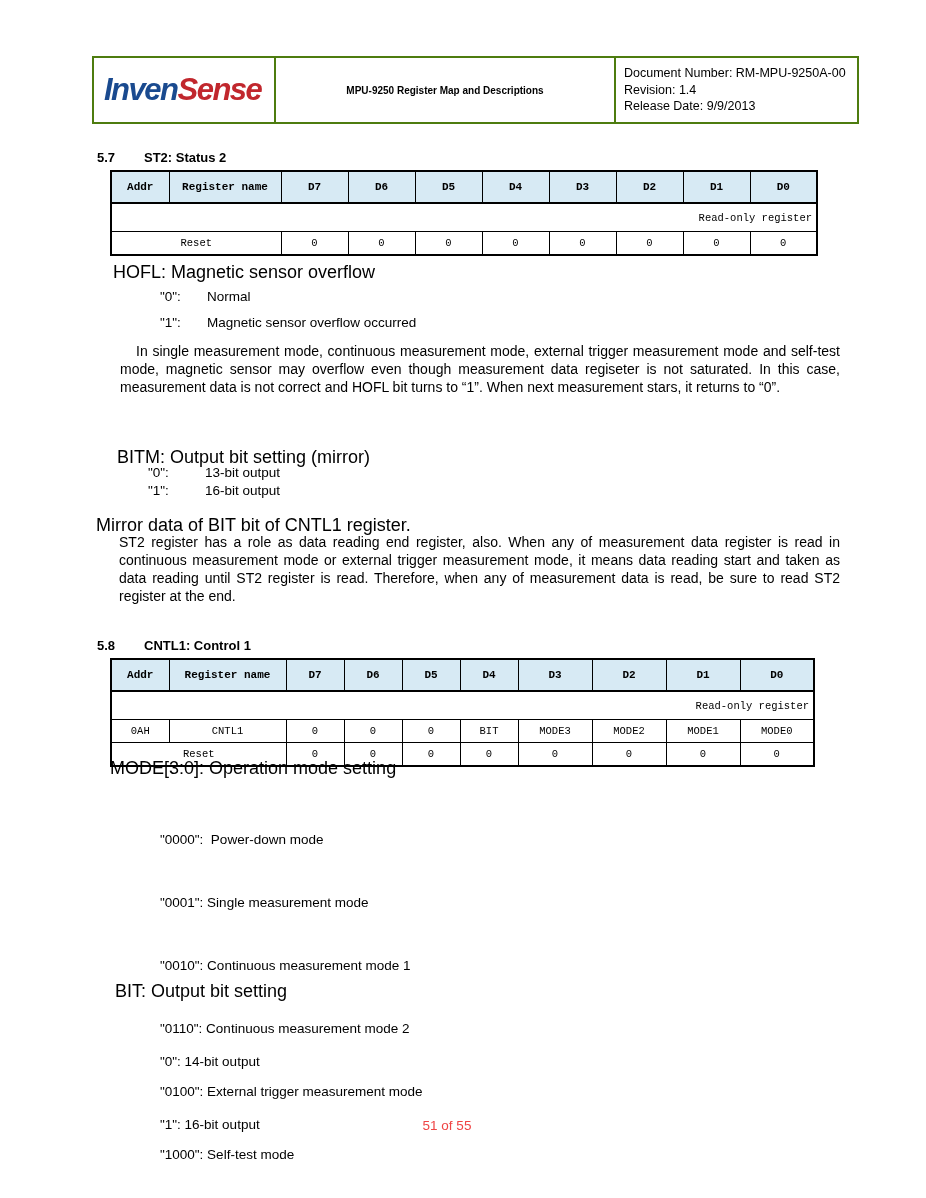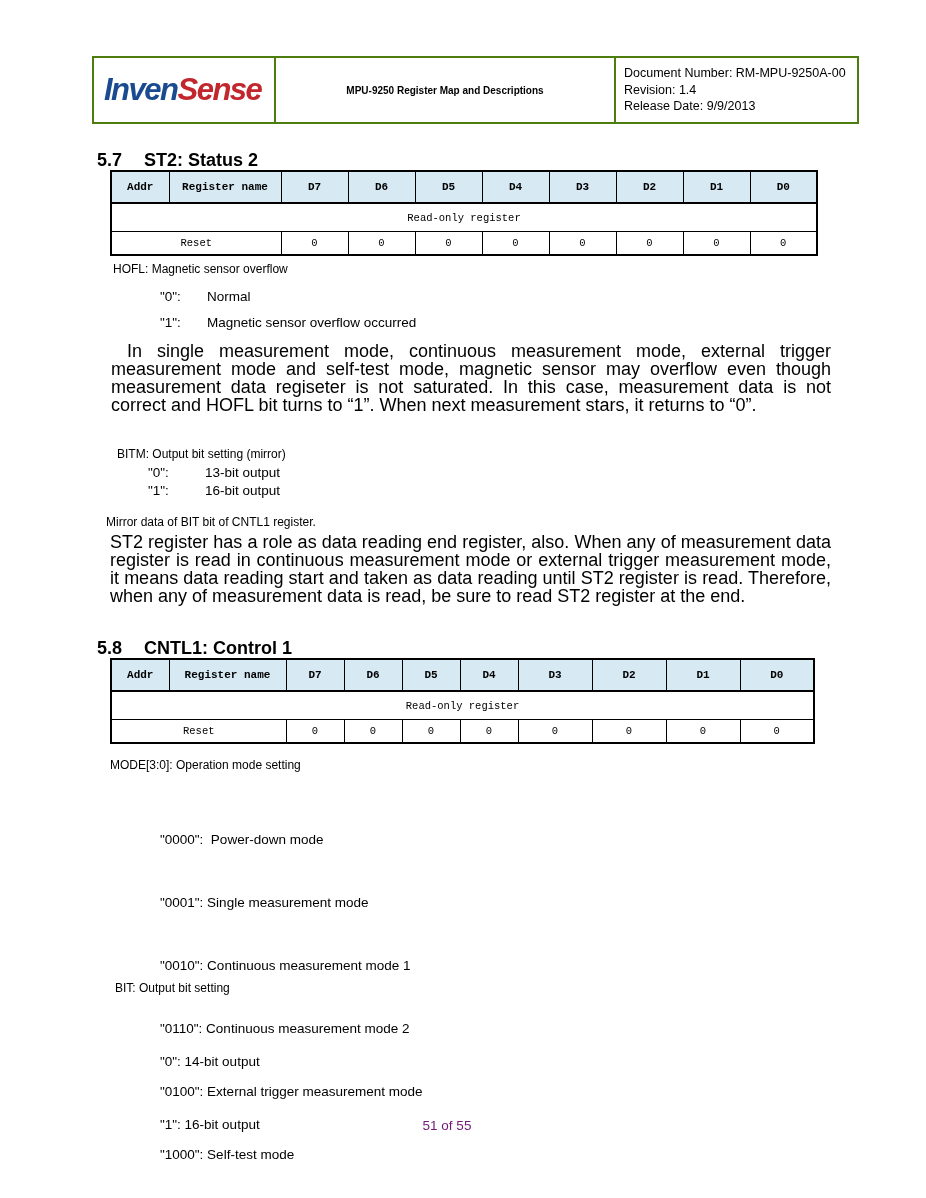--- a/index.html
+++ b/index.html
@@ -19,50 +19,50 @@
   }
   .header-table td { border: 2px solid #4d7c0f; vertical-align: middle; padding: 0; }
   .logo-cell { width: 170px; padding-left: 10px !important; }
   .logo { font-style: italic; font-weight: bold; font-size: 31px; letter-spacing: -1.5px; white-space: nowrap; }
   .logo .inven { color: var(--logo-blue, #1a4a8f); }
   .logo .sense { color: var(--logo-red, #c1272d); }
   .title-cell { width: 338px; text-align: center; font-weight: bold; font-size: 10px; color: #000; }
   .doc-cell { width: 233px; font-size: 12.5px; line-height: 16.5px; padding-left: 8px !important; color: #000; }
 
   
-  .sec-heading { font-weight: bold; font-size: 18px; color: #000; white-space: nowrap; }
+  .sec-heading { font-weight: bold; font-size: 13px; color: #000; white-space: nowrap; }
   .sec-num { display: inline-block; width: 47px; }
 
   
   .reg-table {
     border-collapse: collapse; table-layout: fixed;
     border: 2px solid #000; background: #fff;
   }
   .reg-table td {
     border: 1px solid #000; text-align: center; vertical-align: middle;
     padding: 4px; font-size: 10.5px; color: #000; overflow: hidden; font-family: Liberation Mono, monospace;
   }
   .reg-table tr.hdr td {
     background: var(--hdr-bg, #d7eaf4);
     font-weight: bold; font-size: 11px; height: 22px;
     border-bottom: 2px solid #000;
   }
-  .reg-table tr.access td { height: 19px; }
+  .reg-table tr.access td { height: 19px; text-align: right; }
   .reg-table tr.data td { height: 14px; }
 
   
-  .h-line { font-size: 12px; color: #000; white-space: nowrap; }
+  .h-line { font-size: 18px; color: #000; white-space: nowrap; }
   .item-line { font-size: 13.5px; color: #000; white-space: nowrap; }
   .item-code { display: inline-block; }
   .para {
-    font-size: 18px; color: #000; line-height: 18px; text-align: justify;
+    font-size: 14px; color: #000; line-height: 18px; text-align: justify; margin-left: 9px;
   }
   .indent-first { text-indent: 16px; }
   .pre-list { font-size: 13.5px; color: #000; line-height: 21px; white-space: pre; }
-  .footer { font-size: 13.5px; color: #701a75; text-align: center; }
+  .footer { font-size: 13.5px; color: #ef4444; text-align: center; }
 </style>
 </head>
 <body>
 
 <table class="abs header-table">
   <tbody>
       <tr>
     <td class="logo-cell">
       <span class="logo"><span class="inven">Inven</span><span class="sense">Sense</span></span>
     </td>
@@ -136,21 +136,21 @@
 
 <div class="abs h-line" style="left:117px; top:447px;">BITM: Output bit setting (mirror)</div>
 
 <div class="abs item-line" style="left:148px; top:465px;">
   <span class="item-code" style="width:57px;">"0":</span><span>13-bit output</span>
 </div>
 <div class="abs item-line" style="left:148px; top:483px;">
   <span class="item-code" style="width:57px;">"1":</span><span>16-bit output</span>
 </div>
 
-<div class="abs h-line" style="left:106px; top:515px;">Mirror data of BIT bit of CNTL1 register.</div>
+<div class="abs h-line" style="left:96px; top:515px;">Mirror data of BIT bit of CNTL1 register.</div>
 
 <div class="abs para" style="left:110px; top:533px; width:721px;">ST2 register has a role as data reading end register, also. When any of measurement data register is read in continuous measurement mode or external trigger measurement mode, it means data reading start and taken as data reading until ST2 register is read. Therefore, when any of measurement data is read, be sure to read ST2 register at the end.</div>
 
 <div class="abs sec-heading" style="left:97px; top:638px;">
   <span class="sec-num">5.8</span><span>CNTL1: Control 1</span>
 </div>
 
 <table class="abs reg-table" style="left:110px; top:658px; width:703px;">
   <colgroup>
     <col style="width:58px">
@@ -174,20 +174,32 @@
     <td>D4</td>
     <td>D3</td>
     <td>D2</td>
     <td>D1</td>
     <td>D0</td>
   </tr>
   <tr class="access">
     <td colspan="10">Read-only register</td>
   </tr>
   <tr class="data">
+    <td>0AH</td>
+    <td>CNTL1</td>
+    <td>0</td>
+    <td>0</td>
+    <td>0</td>
+    <td>BIT</td>
+    <td>MODE3</td>
+    <td>MODE2</td>
+    <td>MODE1</td>
+    <td>MODE0</td>
+  </tr>
+  <tr class="data">
     <td colspan="2">Reset</td>
     <td>0</td>
     <td>0</td>
     <td>0</td>
     <td>0</td>
     <td>0</td>
     <td>0</td>
     <td>0</td>
     <td>0</td>
   </tr>

